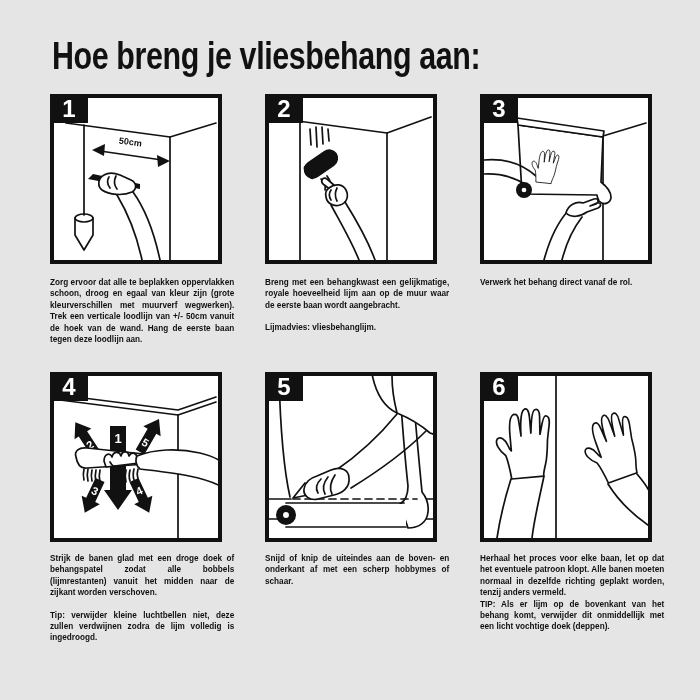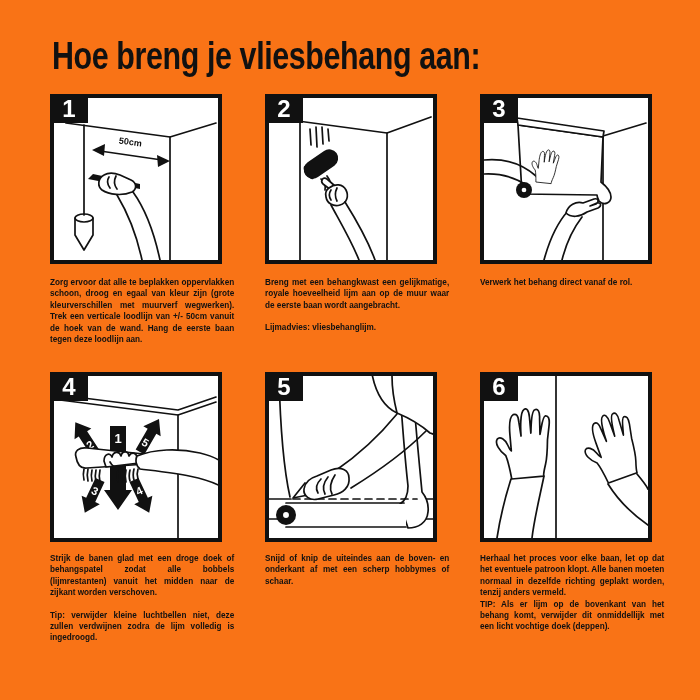--- a/index.html
+++ b/index.html
@@ -1,17 +1,17 @@
 <!DOCTYPE html>
 <html><head>
 <meta charset="utf-8">
 <style>
   html,body { margin:0; padding:0; background:#fff; }
   .page {
-    position:relative; width:700px; height:700px; background:#f97316;
+    position:relative; width:700px; height:700px; background:#e5e5e5;
     font-family:"Liberation Sans", sans-serif; color:#111; overflow:hidden;
   }
   .title {
     position:absolute; left:52px; top:34px; margin:0;
     font-size:39px; font-weight:bold; color:#111; white-space:nowrap;
     letter-spacing:-0.5px; transform:scaleX(0.78); transform-origin:left top;
   }
   .panel {
     position:absolute; width:164px; height:162px;
     border:4px solid #111; background:#fff;

